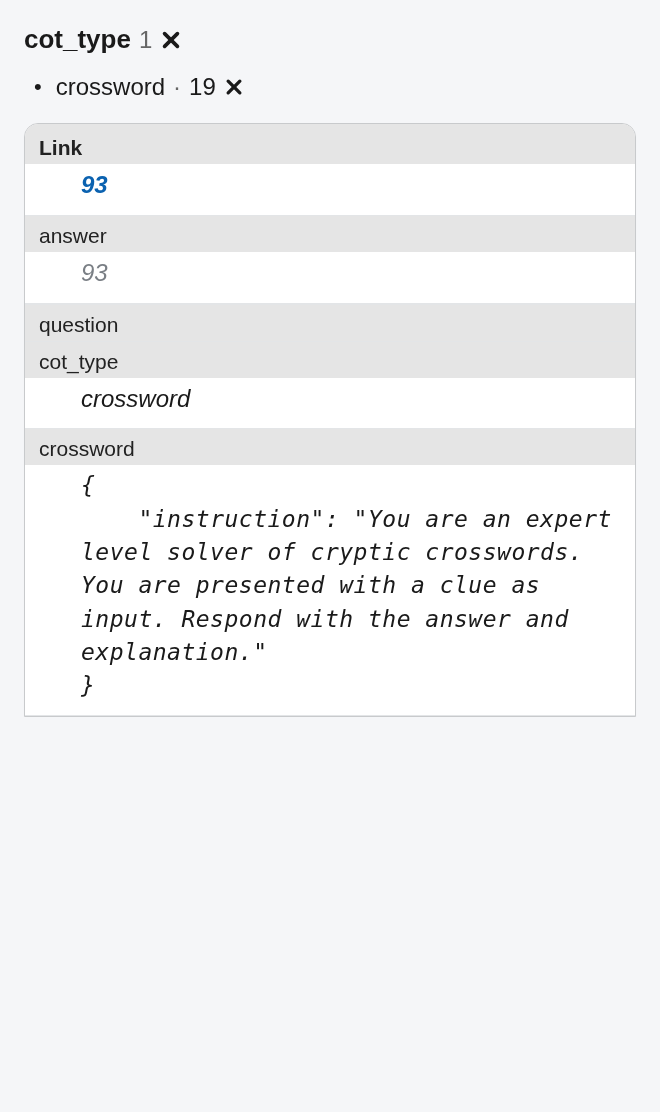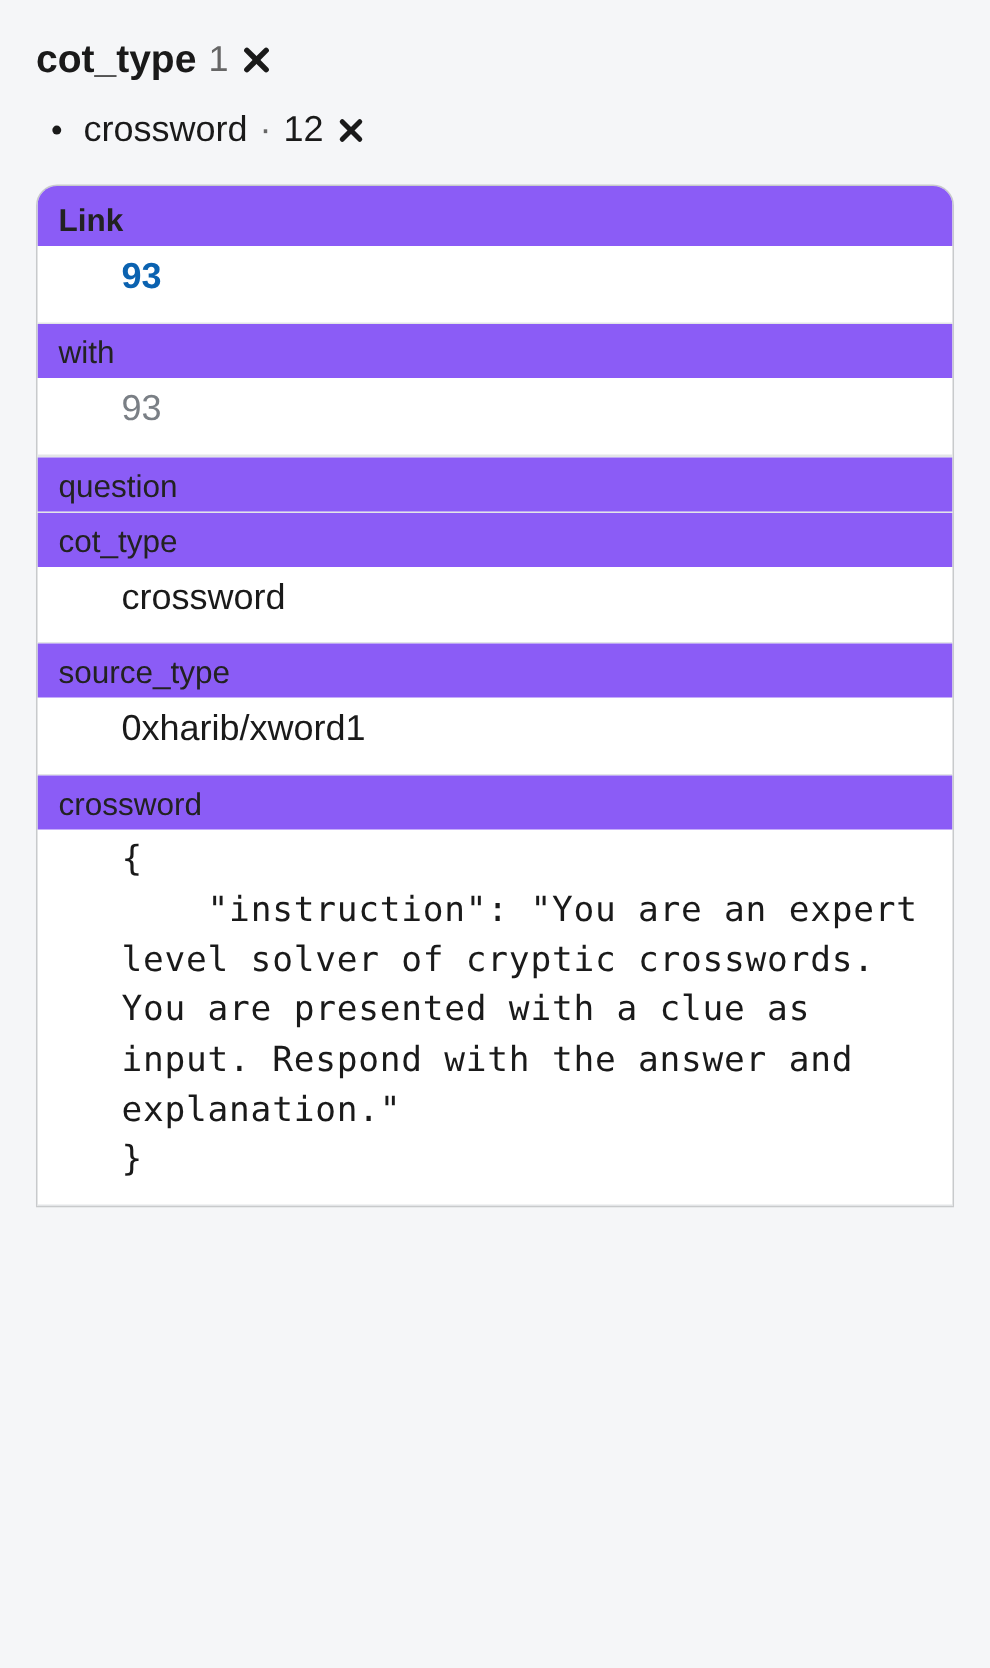--- a/index.html
+++ b/index.html
@@ -57,33 +57,34 @@
       box-shadow: 0 1px 2px rgba(0,0,0,0.02);
     }
     .row {
       border-bottom: 1px solid #e3e5e7;
     }
     .row:first-child { }
     .field-label {
       font-size: 21px;
       color: #222;
       padding: 8px 14px 4px 14px;
-      background: #8b5cf6;
+      background: #e5e5e5;
     }
     .field-label.first {
       font-weight: 700;
       padding-top: 12px;
     }
     .field-value {
       padding: 4px 18px 12px 56px;
       font-size: 24px;
       line-height: 1.45;
       color: #1a1a1a;
       white-space: pre-wrap;
       word-wrap: break-word;
+      font-style: italic;
     }
     .field-value.link {
       color: #0b62b0;
       font-weight: 700;
       cursor: pointer;
     }
     .field-value.muted {
       color: #7a7f85;
     }
     .field-value.mono {
@@ -103,51 +104,47 @@
         <line x1="5" y1="5" x2="19" y2="19"></line>
         <line x1="19" y1="5" x2="5" y2="19"></line>
       </svg>
   </span>
 </div>
 
 <ul class="filter-tag-list">
   <li>
     <span>crossword</span>
     <span class="sep">·</span>
-    <span class="tag-count">12</span>
+    <span class="tag-count">19</span>
     <span class="close-x">
       <svg width="20" height="20" viewBox="0 0 24 24" fill="none" stroke="#1a1a1a" stroke-width="4" stroke-linecap="round">
           <line x1="5" y1="5" x2="19" y2="19"></line>
           <line x1="19" y1="5" x2="5" y2="19"></line>
         </svg>
     </span>
   </li>
 </ul>
 
 <div class="card" id="record-card">
     <div class="row">
       <div class="field-label first">Link</div>
       <div class="field-value link">93</div>
     </div>
     <div class="row">
-      <div class="field-label">with</div>
+      <div class="field-label">answer</div>
       <div class="field-value muted">93</div>
     </div>
     <div class="row">
     </div>
     <div class="row">
       <div class="field-label">question</div>
     </div>
     <div class="row">
       <div class="field-label">cot_type</div>
       <div class="field-value">crossword</div>
     </div>
     <div class="row">
-      <div class="field-label">source_type</div>
-      <div class="field-value">0xharib/xword1</div>
-    </div>
-    <div class="row">
       <div class="field-label">crossword</div>
       <div class="field-value mono">{
     "instruction": "You are an expert level solver of cryptic crosswords. You are presented with a clue as input. Respond with the answer and explanation."
 }</div>
     </div>
   </div>
 
 </body></html>

